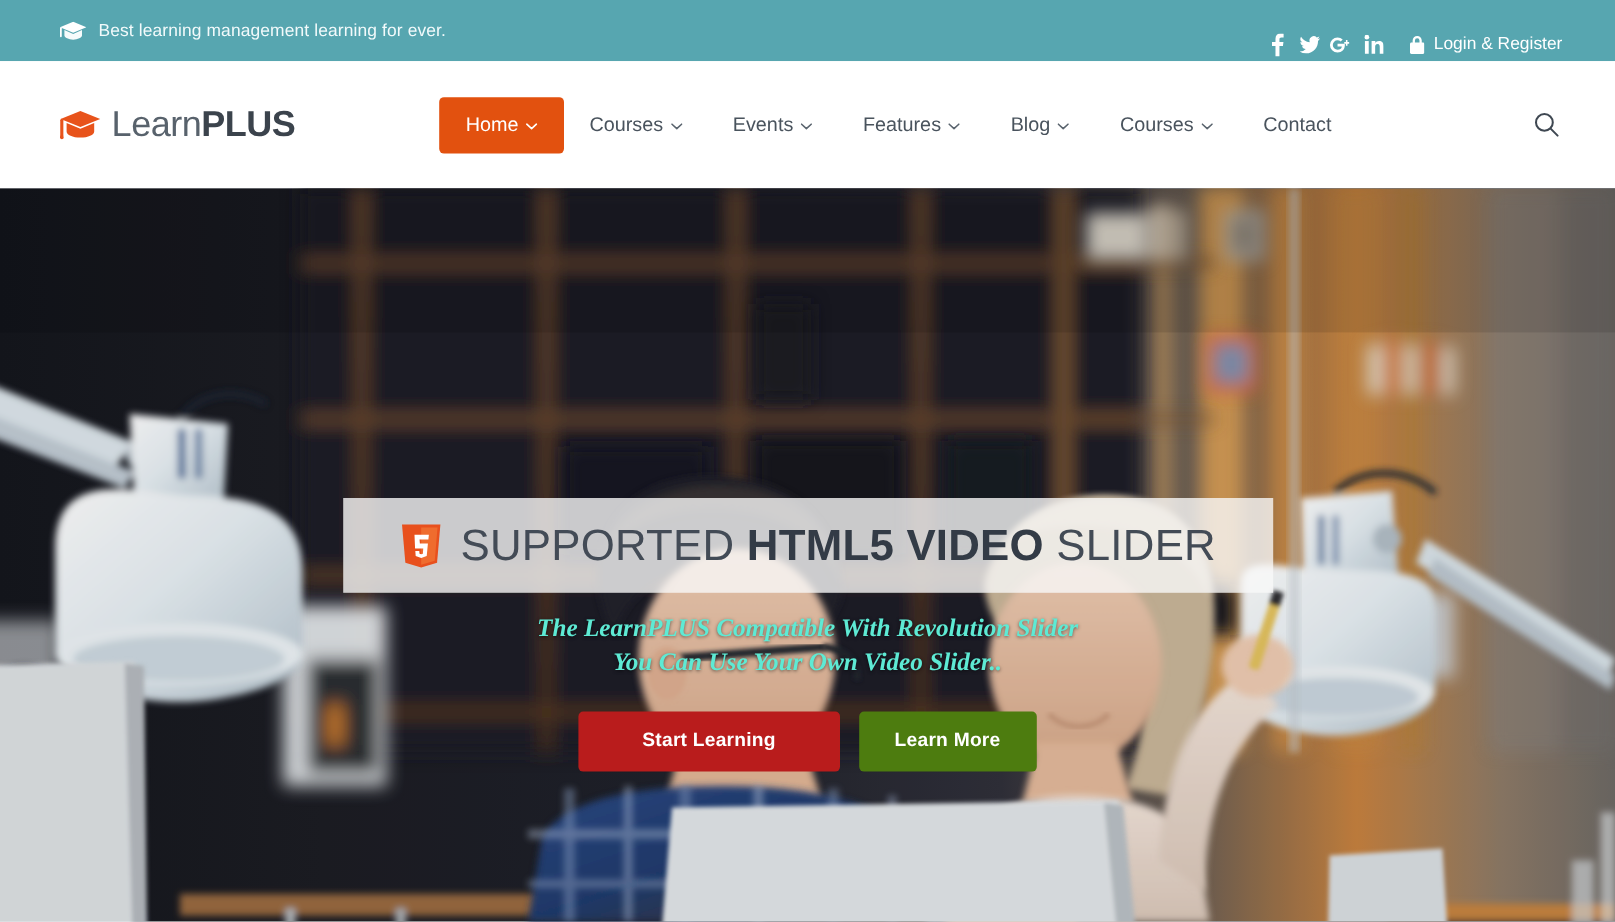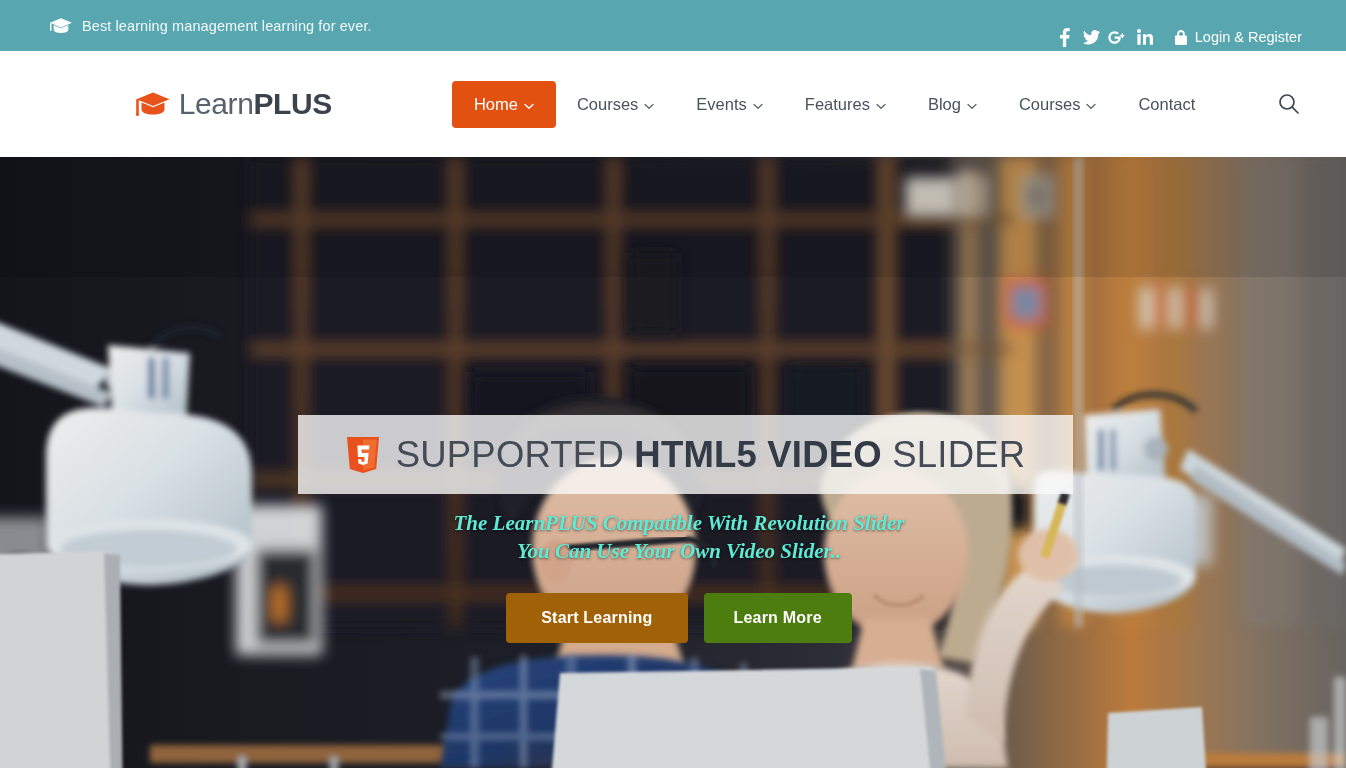--- a/index.html
+++ b/index.html
@@ -38,21 +38,20 @@
   .login-text { font-size: 14.5px; color: #ffffff; }
 
   
   .header {
     height: 106px;
     background: #ffffff;
     display: flex;
     align-items: center;
     padding: 0 44px 0 50px;
     position: relative;
-    justify-content: center;
   }
   .logo { display: flex; align-items: center; gap: 9px; cursor: pointer; }
   .logo-cap { width: 34px; height: 25px; display: block; }
   .logo-text { font-size: 30px; letter-spacing: -0.4px; white-space: nowrap; }
   .logo-learn { color: #58626c; font-weight: 400; }
   .logo-plus { color: #3b434c; font-weight: 700; }
 
   .nav {
     display: flex; align-items: center;
     margin-left: 120px; gap: 0;
@@ -89,21 +88,21 @@
     width: 1346px;
     height: 611px;
     overflow: hidden;
     background: #1b1f27;
   }
   .hero-bg { position: absolute; inset: 0; }
   .hero-bg svg { width: 100%; height: 100%; display: block; }
 
   .hero-content {
     position: absolute;
-    left: 12px; right: 0;
+    left: 0; right: 0;
     top: 0;
     height: 100%;
   }
 
   .title-band {
     position: absolute;
     left: 286px;
     top: 258px;
     width: 775px;
     height: 79px;
@@ -149,21 +148,21 @@
   .btn {
     border: none;
     font-family: "Liberation Sans", sans-serif;
     font-weight: 700;
     font-size: 16px;
     color: #ffffff;
     border-radius: 4px;
     cursor: pointer;
     letter-spacing: .2px;
   }
-  .btn-primary { background: #a16207; padding: 16px 35px; }
+  .btn-primary { background: #b91c1c; padding: 16px 53px; }
   .btn-secondary { background: #4d7c0f; padding: 16px 30px; }
 </style>
 </head>
 <body>
 
 <div class="topbar">
   <div class="topbar-left">
     <span class="cap-icon">
       <svg viewBox="0 0 24 17" width="22" height="16" fill="#ffffff">
         <path d="M12 0 L24 5 L12 10 L0 5 Z"></path>

